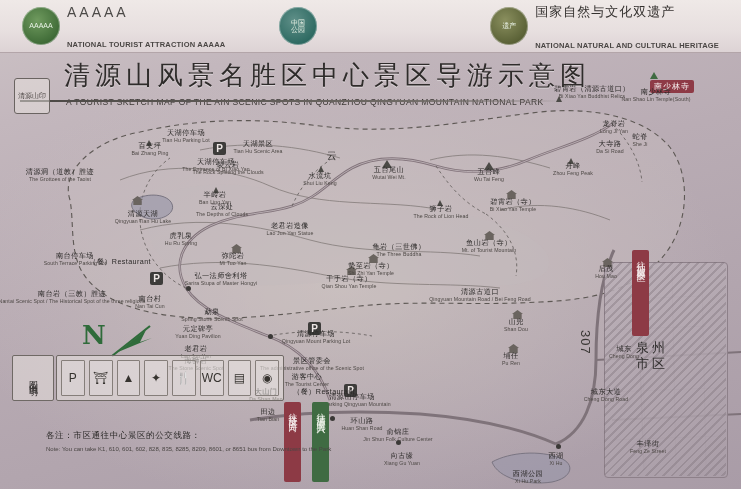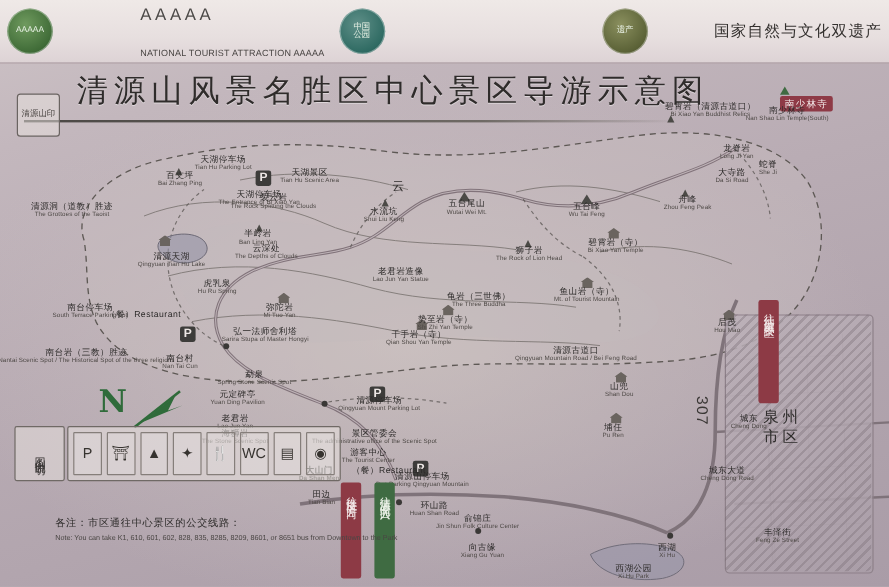--- a/index.html
+++ b/index.html
@@ -15,37 +15,37 @@
       linear-gradient(165deg,#cdc3c6 0%,#c3b7bd 18%,#b9acb4 45%,#b2a5ae 70%,#a99ca7 100%);
     overflow:hidden;
   }
   
   .hdr{
     position:absolute;left:0;top:0;width:741px;height:52px;
     background:linear-gradient(180deg,#efe9e7 0%,#e7dfdf 60%,#ddd3d5 100%);
     border-bottom:1px solid #b3a5a9;
     display:flex;align-items:center;
   }
-  .hdr-cell{display:flex;align-items:center;gap:7px;padding:0 6px;justify-content:space-between;}
+  .hdr-cell{display:flex;align-items:center;gap:7px;padding:0 22px;}
   .hdr-cell.c1{width:278px;}
   .hdr-cell.c2{width:218px;}
   .hdr-cell.c3{width:245px;}
   .emblem{
     width:38px;height:38px;border-radius:50%;
     flex:0 0 38px;
     display:flex;align-items:center;justify-content:center;
     color:#e9f2e6;font-size:7px;line-height:1.05;text-align:center;
     box-shadow:inset 0 0 0 1px rgba(255,255,255,.35);
   }
   .emblem.e1{background:radial-gradient(circle at 40% 35%,#6f9a5e,#3f6b37 70%,#2d4f28);}
   .emblem.e2{background:radial-gradient(circle at 40% 35%,#5f8f88,#2e6a62 70%,#1f4a44);}
   .emblem.e3{background:radial-gradient(circle at 40% 35%,#8a8f5e,#5a6136 70%,#3f4526);}
   .hdr-txt{display:flex;flex-direction:column;justify-content:center;}
   .hdr-cn{font-size:13px;color:#34312f;letter-spacing:1px;white-space:nowrap;}
-  .hdr-en{font-size:7.5px;color:#4a4644;letter-spacing:.2px;white-space:nowrap;margin-top:20px;}
+  .hdr-en{font-size:7.5px;color:#4a4644;letter-spacing:.2px;white-space:nowrap;margin-top:20px;font-weight:bold;}
   .hdr-aaa{font-size:14px;color:#4c4a48;letter-spacing:3px;}
 
   
   .title-wrap{position:absolute;left:14px;top:58px;width:560px;}
   .title-cn{
     font-family:"DejaVu Serif",serif;
     font-size:26px;color:#2f2c2b;letter-spacing:5px;
     text-shadow:0 1px 0 rgba(255,255,255,.45);
     white-space:nowrap;padding-left:50px;
   }
@@ -171,26 +171,28 @@
         <span class="hdr-en">NATIONAL TOURIST ATTRACTION AAAAA</span>
       </div>
     </div>
     <div class="hdr-cell c2">
       <div class="emblem e2">中国<br>公园</div>
     </div>
     <div class="hdr-cell c3">
       <div class="emblem e3">遗产</div>
       <div class="hdr-txt">
         <span class="hdr-cn">国家自然与文化双遗产</span>
+        <span class="hdr-en">NATIONAL NATURAL AND CULTURAL HERITAGE</span>
       </div>
     </div>
   </div>
 
   <div class="title-wrap">
     <div class="title-cn">清源山风景名胜区中心景区导游示意图</div>
+    <div class="title-en">A TOURIST SKETCH MAP OF THE AIN SCENIC SPOTS IN QUANZHOU QINGYUAN MOUNTAIN NATIONAL PARK</div>
     <div class="title-rule"></div>
   </div>
   <div class="seal">清源山印</div>
 
   <svg width="741" height="489" style="position:absolute;left:0;top:0;">
 
     <path d="M70,200 C60,170 95,140 140,132 C200,118 260,118 320,126 C400,136 470,120 540,112 C600,106 650,120 672,150
              C692,180 688,230 660,260 C630,292 590,300 540,302 C470,306 420,300 360,306 C300,312 250,320 200,318
              C140,316 96,300 80,268 C70,246 74,222 70,200 Z" fill="rgba(205,196,196,0.30)" stroke="#5d5854" stroke-width="1.1" stroke-dasharray="5,4"></path>
 
@@ -347,21 +349,21 @@
         <span class="en">The Depths of Clouds</span>
       </div>
       <div class="lbl center tiny" style="left: 441px; top: 205px;">
         <span class="cn">狮子岩</span>
         <span class="en">The Rock of Lion Head</span>
       </div>
       <div class="lbl center tiny" style="left: 143px; top: 210px;">
         <span class="cn">清源天湖</span>
         <span class="en">Qingyuan Tian Hu Lake</span>
       </div>
-      <div class="lbl center tiny" style="left: 290px; top: 222px; margin-left: 44px;">
+      <div class="lbl center tiny" style="left: 290px; top: 222px;">
         <span class="cn">老君岩造像</span>
         <span class="en">Lao Jun Yan Statue</span>
       </div>
       <div class="lbl center tiny" style="left: 181px; top: 232px;">
         <span class="cn">虎乳泉</span>
         <span class="en">Hu Ru Spring</span>
       </div>
       <div class="lbl center tiny" style="left: 513px; top: 198px;">
         <span class="cn">碧霄岩（寺）</span>
         <span class="en">Bi Xiao Yan Temple</span>

